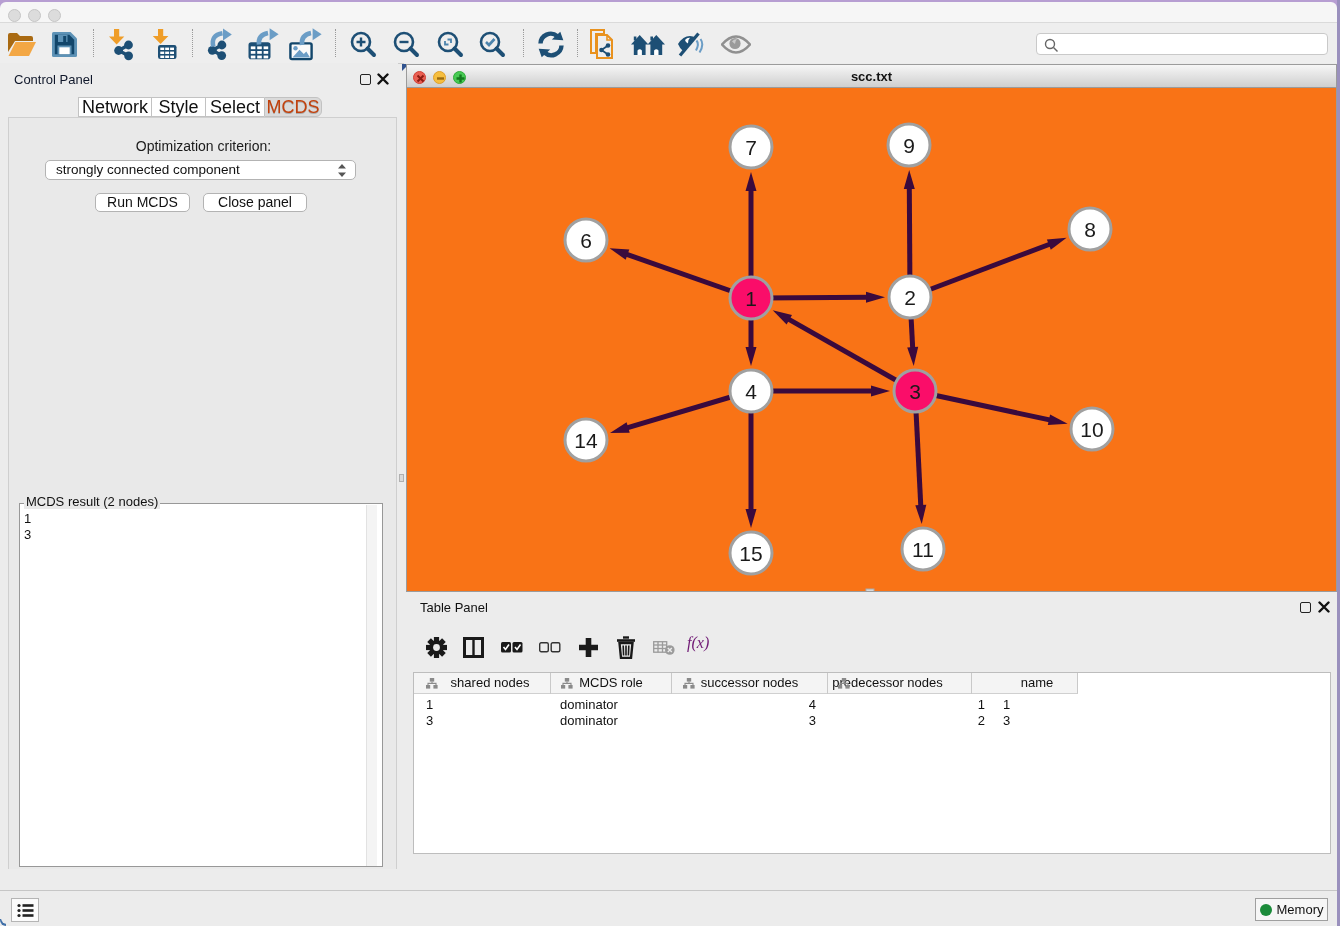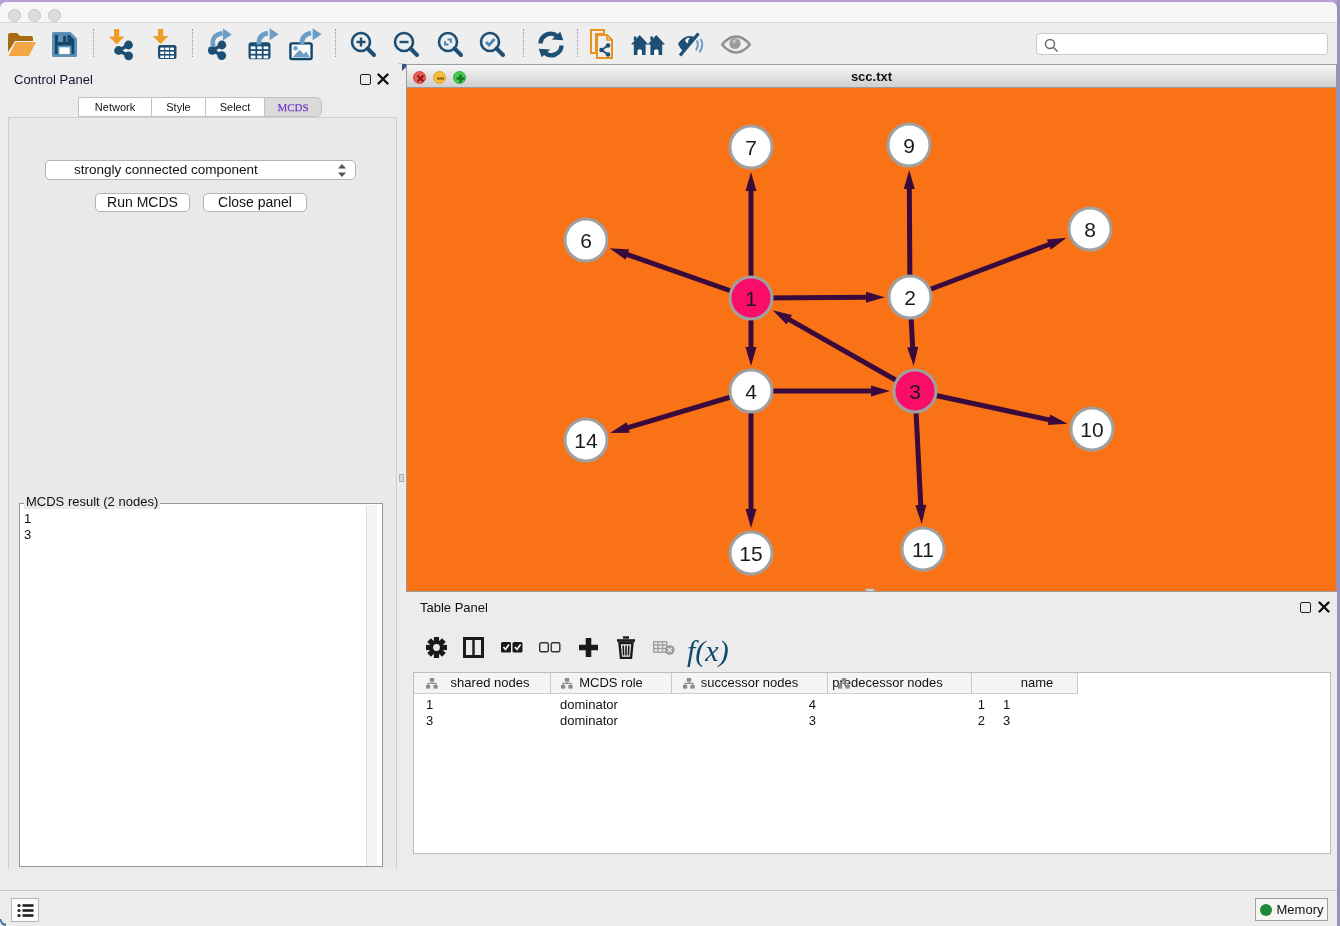--- a/index.html
+++ b/index.html
@@ -15,25 +15,25 @@
 
 #toolbar { left:0; top:23px; width:1337px; height:40px; background:#eeeeee; }
 .sep { position:absolute; top:6px; height:28px; width:0; border-left:1px dotted #9a9a9a; }
 .tbi { position:absolute; top:0; }
 #searchbox { left:1036px; top:10px; width:292px; height:22px; background:#fff; border:1px solid #c9c9c9; border-radius:4px; }
 
 #controlpanel { left:0; top:63px; width:398px; height:827px; background:#ececec; }
 #cp-title { left:14px; top:9px; font-size:13px; color:#0f172a; }
 .float-btn { position:absolute; width:11px; height:11px; border:1.6px solid #222; border-radius:2px; }
 #cp-tabs { left:0; top:34px; width:398px; height:20px; }
-.tab { position:absolute; top:0; height:20px; background:#fff; border:1px solid #c2c2c2; border-right:none; font-size:11px; color:#111; text-align:center; line-height:19px; }
-.tab.sel { background:#dadada; color:#6d28d9; text-shadow:0 1px 0 #aaa;font-family:Liberation Serif, serif; }
+.tab { position:absolute; top:0; height:20px; background:#fff; border:1px solid #c2c2c2; border-right:none; font-size:18px; color:#111; text-align:center; line-height:19px; }
+.tab.sel { background:#dadada; color:#c2410c; text-shadow:0 1px 0 #aaa; }
 #cp-content { left:8px; top:54px; width:389px; height:752px; background:#e9e9e9; border:1px solid #cfcfcf; border-bottom:none; }
 #opt-label { left:0; top:20px; width:389px; text-align:center; font-size:14px; color:#1a1a1a; }
-#dropdown { left:36px; top:42px; width:311px; height:20px; background:#fff; border:1px solid #b3b3b3; border-radius:5px; font-size:13.5px; color:#111; line-height:18px; padding-left:28px; }
+#dropdown { left:36px; top:42px; width:311px; height:20px; background:#fff; border:1px solid #b3b3b3; border-radius:5px; font-size:13.5px; color:#111; line-height:18px; padding-left:10px; }
 .btn { position:absolute; top:75px; height:19px; background:#fff; border:1px solid #b3b3b3; border-radius:5px; font-size:14px; color:#111; text-align:center; line-height:17px; }
 #fieldset-box { left:10px; top:385px; width:364px; height:364px; background:#fff; border:1px solid #989898; }
 #fieldset-label { left:15px; top:376px; font-size:13px; color:#111; background:#e9e9e9; padding:0 2px; }
 #mcds-items { left:15px; top:393px; font-size:13px; color:#111; line-height:16px; }
 #fs-scroll { left:346px; top:1px; width:11px; height:361px; background:#f4f4f4; border-left:1px solid #e2e2e2; }
 
 #netwin { left:406px; top:64px; width:931px; height:528px; background:#f97316; border:1px solid #9b9b9b; }
 #net-titlebar { left:0; top:0; width:929px; height:23px; background:linear-gradient(#f6f6f6,#cfcfcf); border-bottom:1px solid #9b9b9b; }
 #net-title { left:0; top:4px; width:929px; text-align:center; font-size:13px; color:#111; font-weight:bold; }
 .tlight { position:absolute; top:6px; width:13px; height:13px; border-radius:50%; }
@@ -225,20 +225,21 @@
   <svg class="abs" style="left:377px; top:10px;" width="12" height="12" viewBox="0 0 12 12">
       <path d="M1.5 1.5 L10.5 10.5 M10.5 1.5 L1.5 10.5" stroke="#111" stroke-width="2.4" stroke-linecap="round"></path>
     </svg>
   <div class="abs" id="cp-tabs">
     <div class="tab" style="left:78px; width:73px;">Network</div>
     <div class="tab" style="left:151px; width:54px;">Style</div>
     <div class="tab" style="left:205px; width:59px;">Select</div>
     <div class="tab sel" style="left:264px; width:58px; border-right:1px solid #c2c2c2; border-radius:0 6px 6px 0;">MCDS</div>
   </div>
   <div class="abs" id="cp-content">
+    <div class="abs" id="opt-label">Optimization criterion:</div>
     <div class="abs" id="dropdown">strongly connected component
       <svg class="abs" style="right:8px; top:3px;" width="10" height="13" viewBox="0 0 10 13">
           <path d="M5 0 L9 4.5 L1 4.5 Z M5 13 L9 8.5 L1 8.5 Z" fill="#555"></path>
         </svg>
     </div>
     <div class="btn" style="left:86px; width:95px;">Run MCDS</div>
     <div class="btn" style="left:194px; width:104px;">Close panel</div>
     <div class="abs" id="fieldset-box">
         <div class="abs" id="fs-scroll"></div>
       </div>
@@ -381,21 +382,21 @@
       <rect x="0.7" y="0.7" width="13" height="10.5"></rect>
       <line x1="0.7" y1="4" x2="13.7" y2="4"></line>
         <line x1="0.7" y1="7.5" x2="13.7" y2="7.5"></line>
       <line x1="5" y1="0.7" x2="5" y2="11.2"></line>
         <line x1="9.5" y1="0.7" x2="9.5" y2="11.2"></line>
     </g>
     <circle cx="16.8" cy="9" r="4.8" fill="#9b9b9b"></circle>
     <path d="M14.8 7 L18.8 11 M18.8 7 L14.8 11" stroke="#ececec" stroke-width="1.4"></path>
   </svg>
 
-  <div class="abs" style="left:281px; top:40px; font-family:'Liberation Serif',serif; font-style:italic; font-size:30px; color:#0c4a6e;">f(x)</div>
+  <div class="abs" style="left:281px; top:40px; font-family:'Liberation Serif',serif; font-style:italic; font-size:16px; color:#701a75;">f(x)</div>
   <div class="abs" id="tp-table">
     <div class="abs" id="tp-header" style="width:664px; border-right:1px solid #c9c9c9;"></div>
     <div class="th" style="left:0; width:137px; padding-left:16px;">shared nodes</div>
     <div class="th" style="left:137px; width:121px;">MCDS role</div>
     <div class="th" style="left:258px; width:156px;">successor nodes</div>
     <div class="th" style="left:390px; width:168px;">predecessor nodes</div>
     <div class="th" style="left:582px; width:82px; border-right:none;">name</div>
     <svg class="abs" style="left:12px; top:5px;" width="12" height="11" viewBox="0 0 12 11">
         <g fill="#8a8a8a">
           <rect x="3.8" y="0" width="4.4" height="3.6"></rect>

